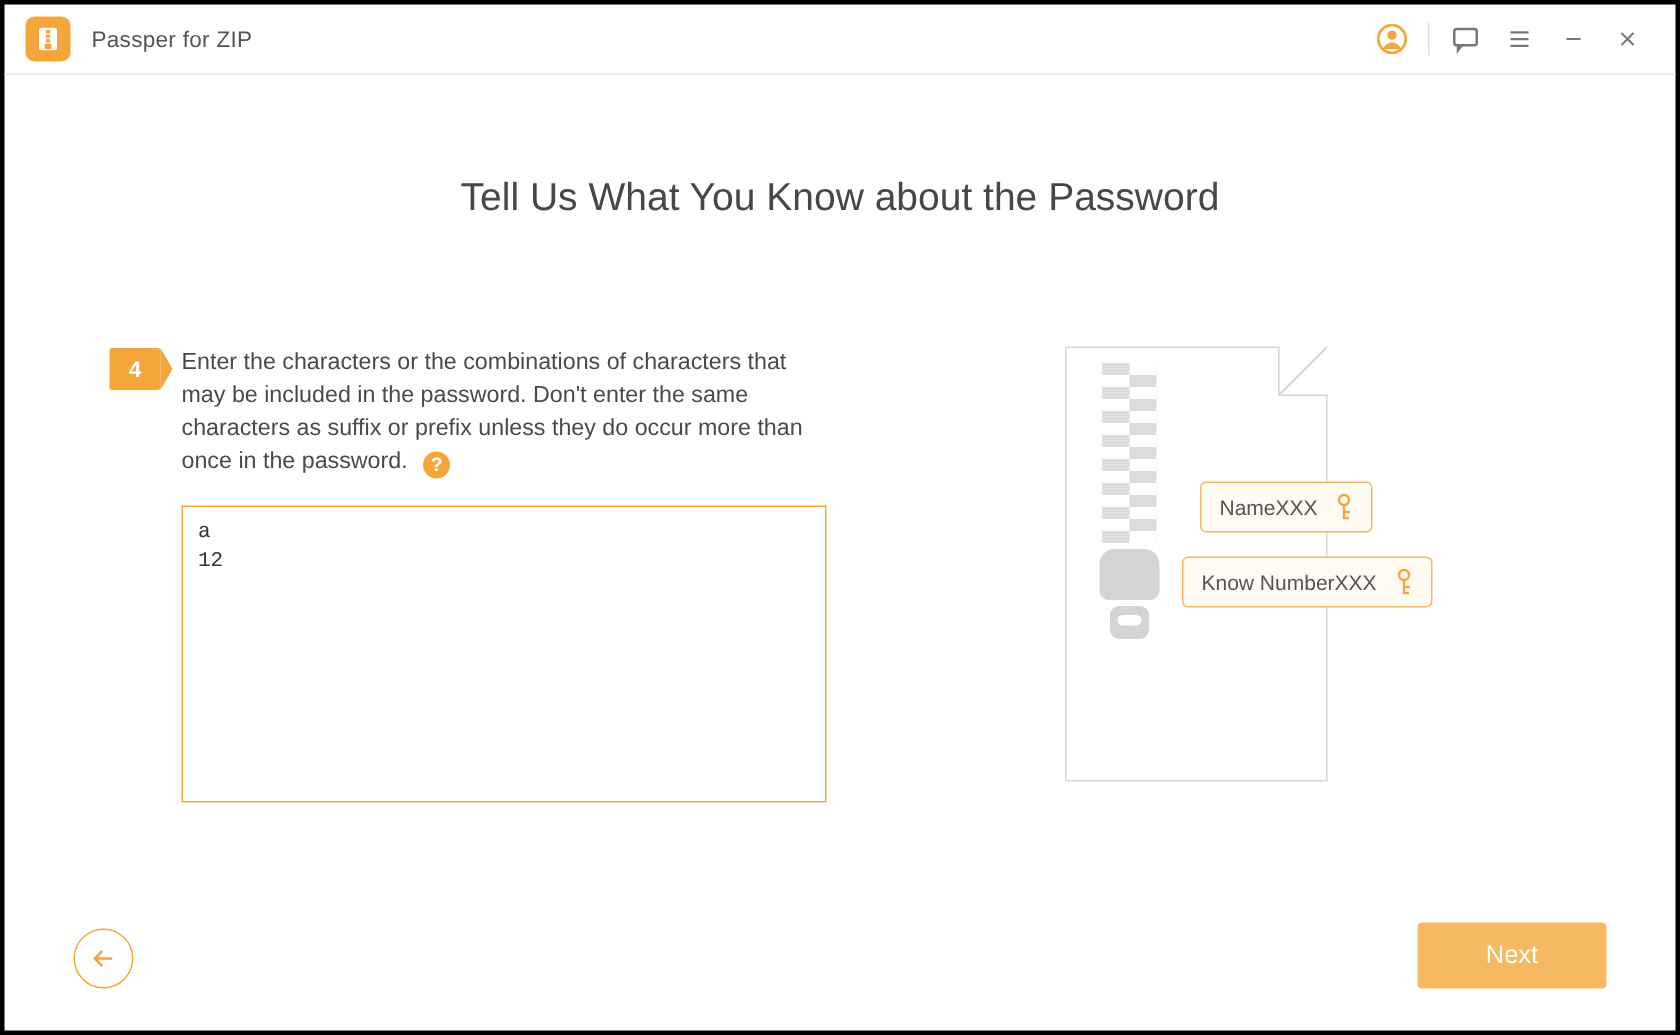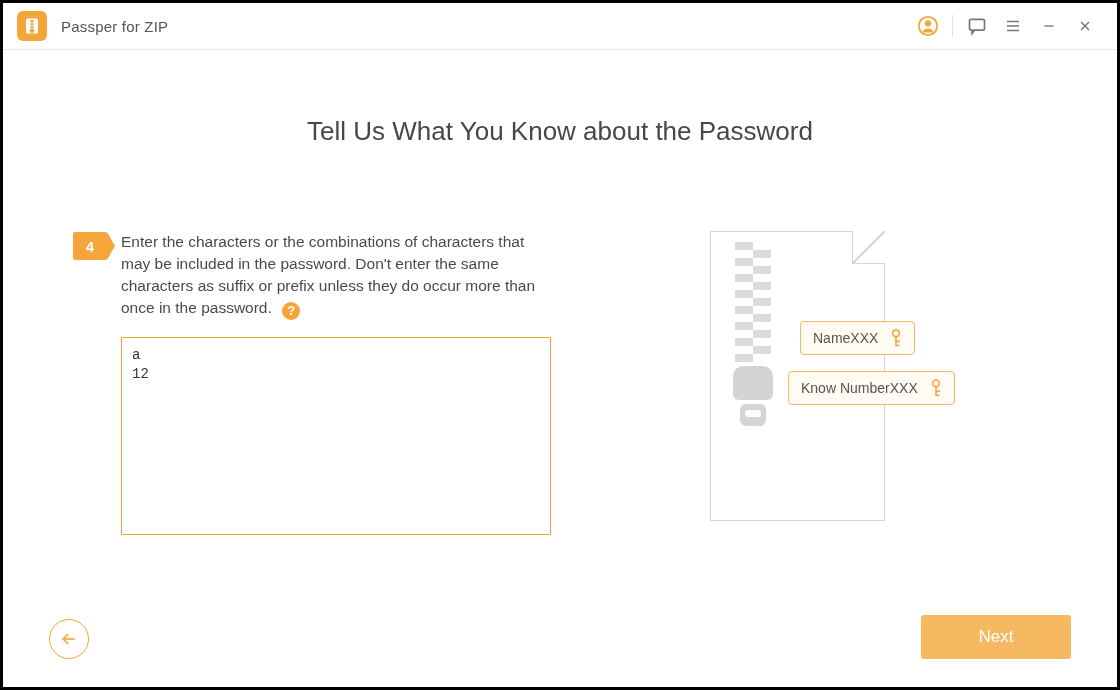--- a/index.html
+++ b/index.html
@@ -152,21 +152,21 @@
 
   
   .back-btn {
     position: absolute; left: 46px; bottom: 28px;
     width: 40px; height: 40px; border: 1.5px solid #f4a63a; border-radius: 50%;
     display: flex; align-items: center; justify-content: center; cursor: pointer;
     color: #f4a63a;
   }
   .next-btn {
     position: absolute; right: 46px; bottom: 28px;
-    width: 150px; height: 44px; border: none; border-radius: 3px;
+    width: 126px; height: 44px; border: none; border-radius: 3px;
     background: #f6b861; color: #fff; font-size: 17px; cursor: pointer;
   }
 </style>
 </head>
 <body>
 
 <div class="window">
 
   <div class="titlebar">
     <div class="app-icon">

